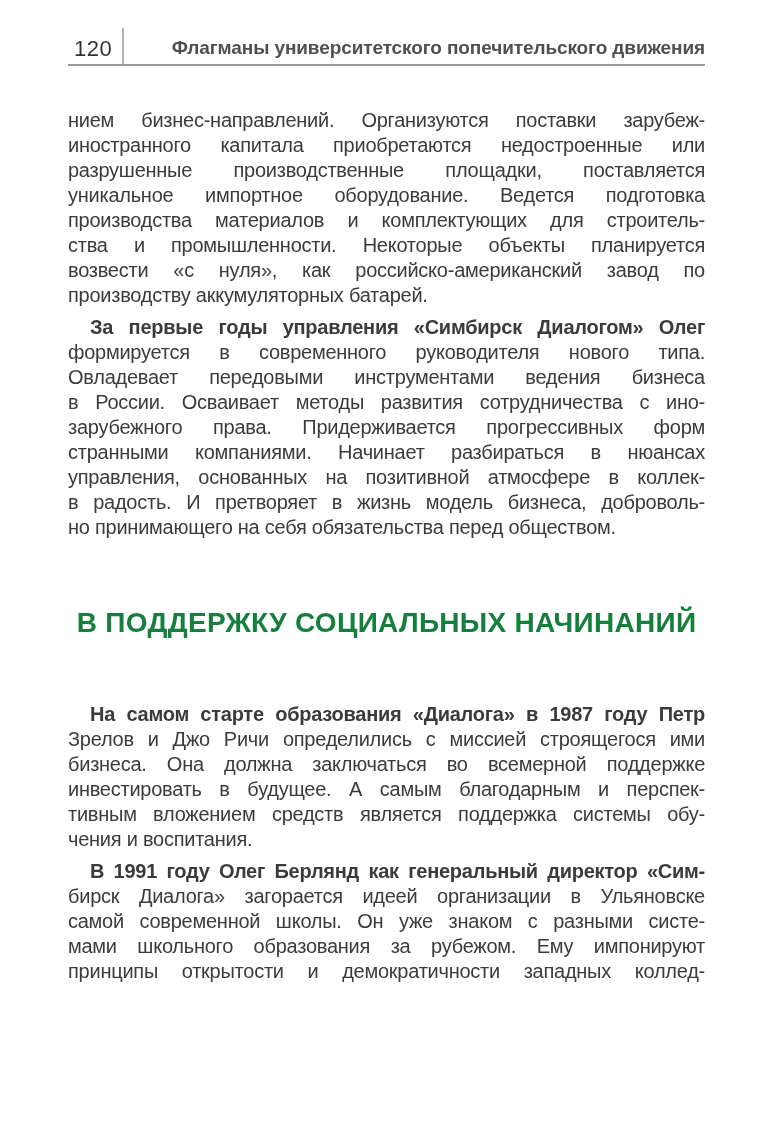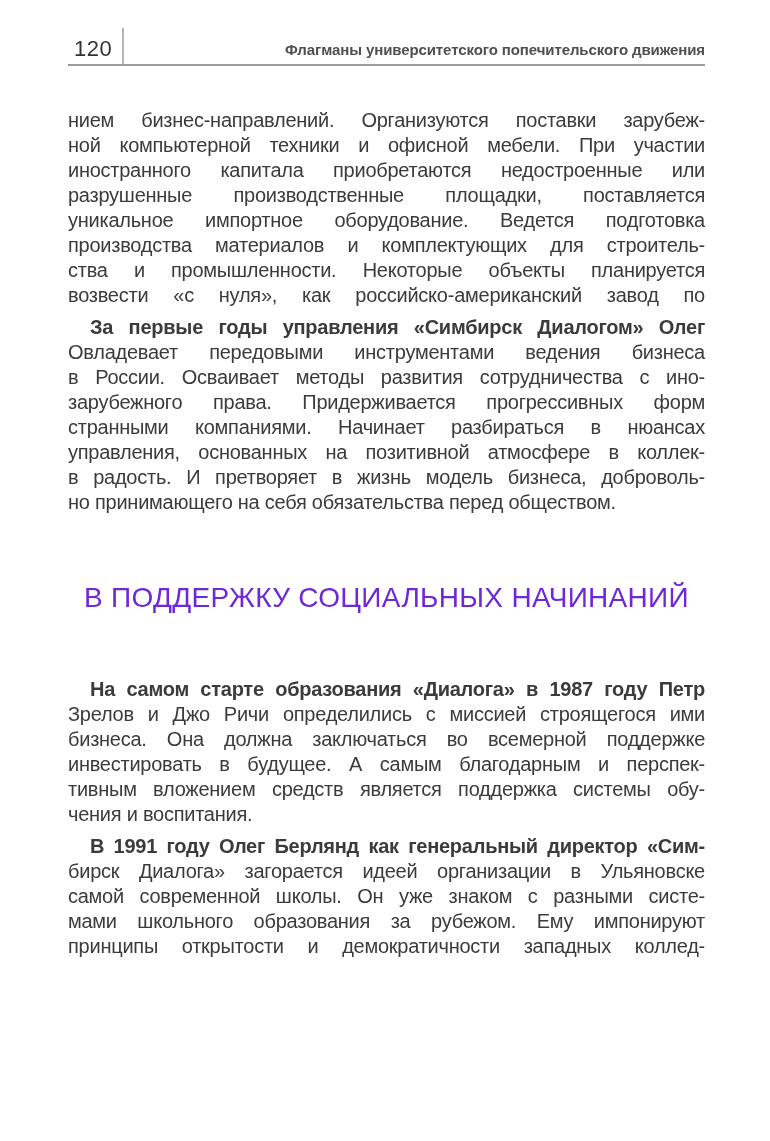--- a/index.html
+++ b/index.html
@@ -40,21 +40,21 @@
   }
   .header-divider {
     width: 2px;
     align-self: stretch;
     margin-top: 28px;
     background: #b3b3b3;
   }
   .running-title {
     flex: 1;
     text-align: right;
-    font-size: 15px;
+    font-size: 19px;
     font-weight: 700;
     color: #4f4f4f;
     letter-spacing: -0.1px;
     padding-bottom: 7px;
     line-height: 1;
     margin-left: 25px;
   }
   
   .page-body {
     position: absolute;
@@ -80,50 +80,51 @@
   }
   .line.indent {
     text-indent: 22px;
     font-weight: bold;
   }
   .section-heading {
     margin: 66px 0 62px 0;
     text-align: center;
     font-size: 28px;
     line-height: 34px;
-    font-weight: 400;
-    color: #6d28d9;
+    font-weight: 700;
+    color: #15803d;
     letter-spacing: 0.3px;
   }
 </style>
 </head>
 <body>
 
 <div class="page">
 
   <div class="page-header">
     <span class="page-number">120</span>
     <span class="header-divider"></span>
     <span class="running-title">Флагманы университетского попечительского движения</span>
   </div>
 
   <div class="page-body">
 
   <div class="para">
         <div class="line">нием бизнес-направлений. Организуются поставки зарубеж-</div>
-        <div class="line">ной компьютерной техники и офисной мебели. При участии</div>
         <div class="line">иностранного капитала приобретаются недостроенные или</div>
         <div class="line">разрушенные производственные площадки, поставляется</div>
         <div class="line">уникальное импортное оборудование. Ведется подготовка</div>
         <div class="line">производства материалов и комплектующих для строитель-</div>
         <div class="line">ства и промышленности. Некоторые объекты планируется</div>
         <div class="line">возвести «с нуля», как российско-американский завод по</div>
+        <div class="line last-free">производству аккумуляторных батарей.</div>
       </div>
       <div class="para">
         <div class="line indent">За первые годы управления «Симбирск Диалогом» Олег</div>
+        <div class="line">формируется в современного руководителя нового типа.</div>
         <div class="line">Овладевает передовыми инструментами ведения бизнеса</div>
         <div class="line">в России. Осваивает методы развития сотрудничества с ино-</div>
         <div class="line">зарубежного права. Придерживается прогрессивных форм</div>
         <div class="line">странными компаниями. Начинает разбираться в нюансах</div>
         <div class="line">управления, основанных на позитивной атмосфере в коллек-</div>
         <div class="line">в радость. И претворяет в жизнь модель бизнеса, доброволь-</div>
         <div class="line last-free">но принимающего на себя обязательства перед обществом.</div>
       </div>
       <h2 class="section-heading">В ПОДДЕРЖКУ СОЦИАЛЬНЫХ НАЧИНАНИЙ</h2>
       <div class="para">

